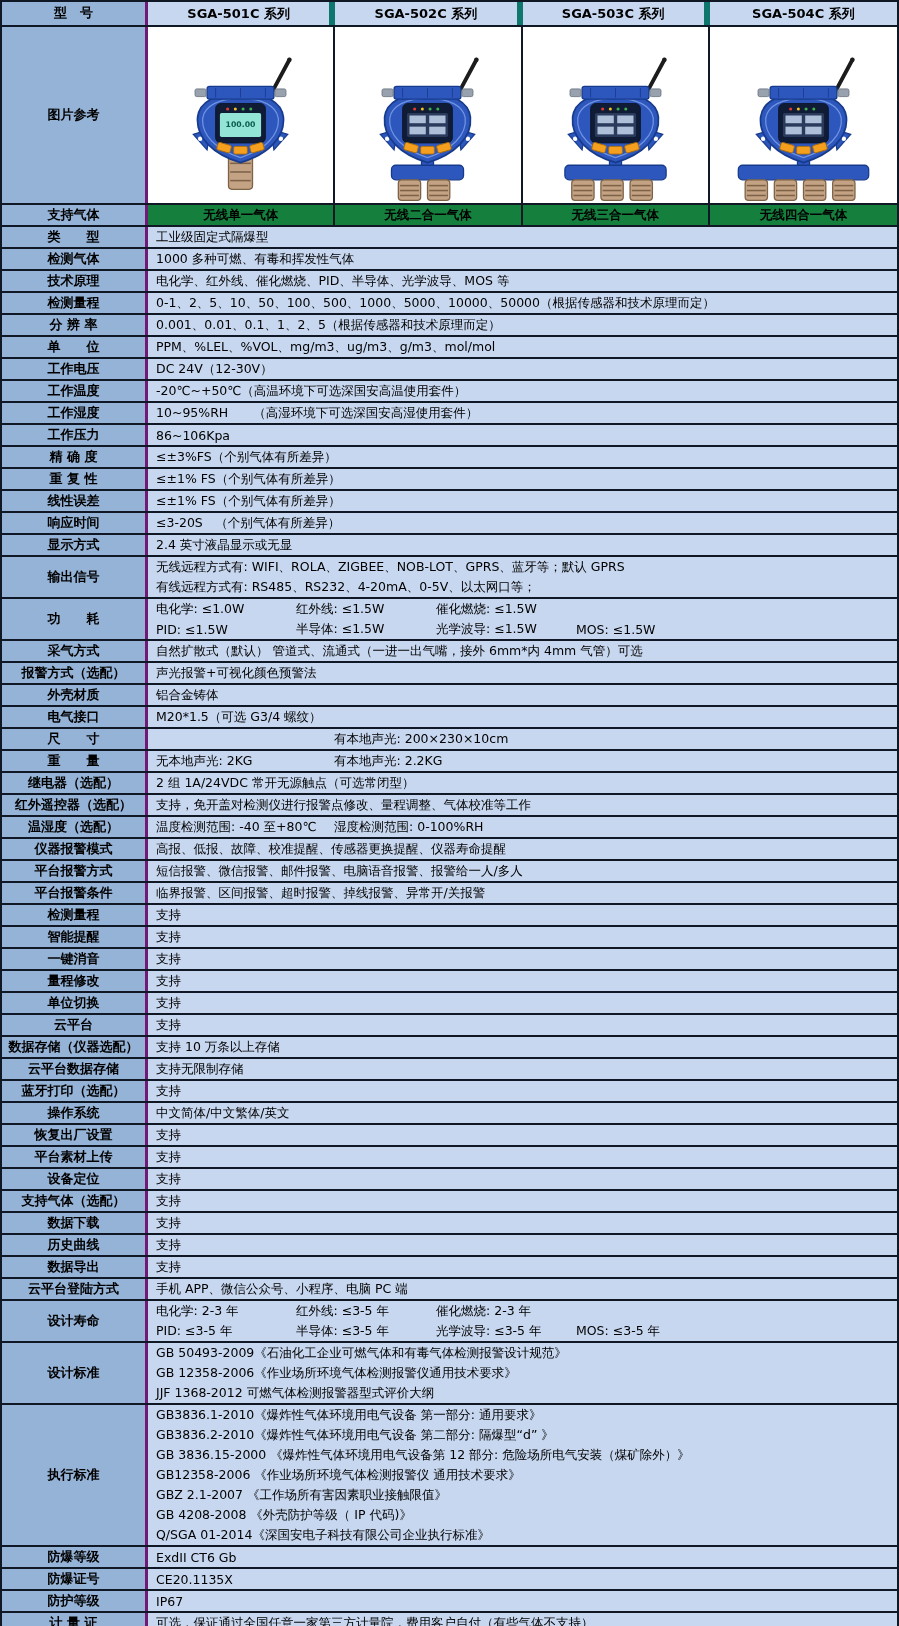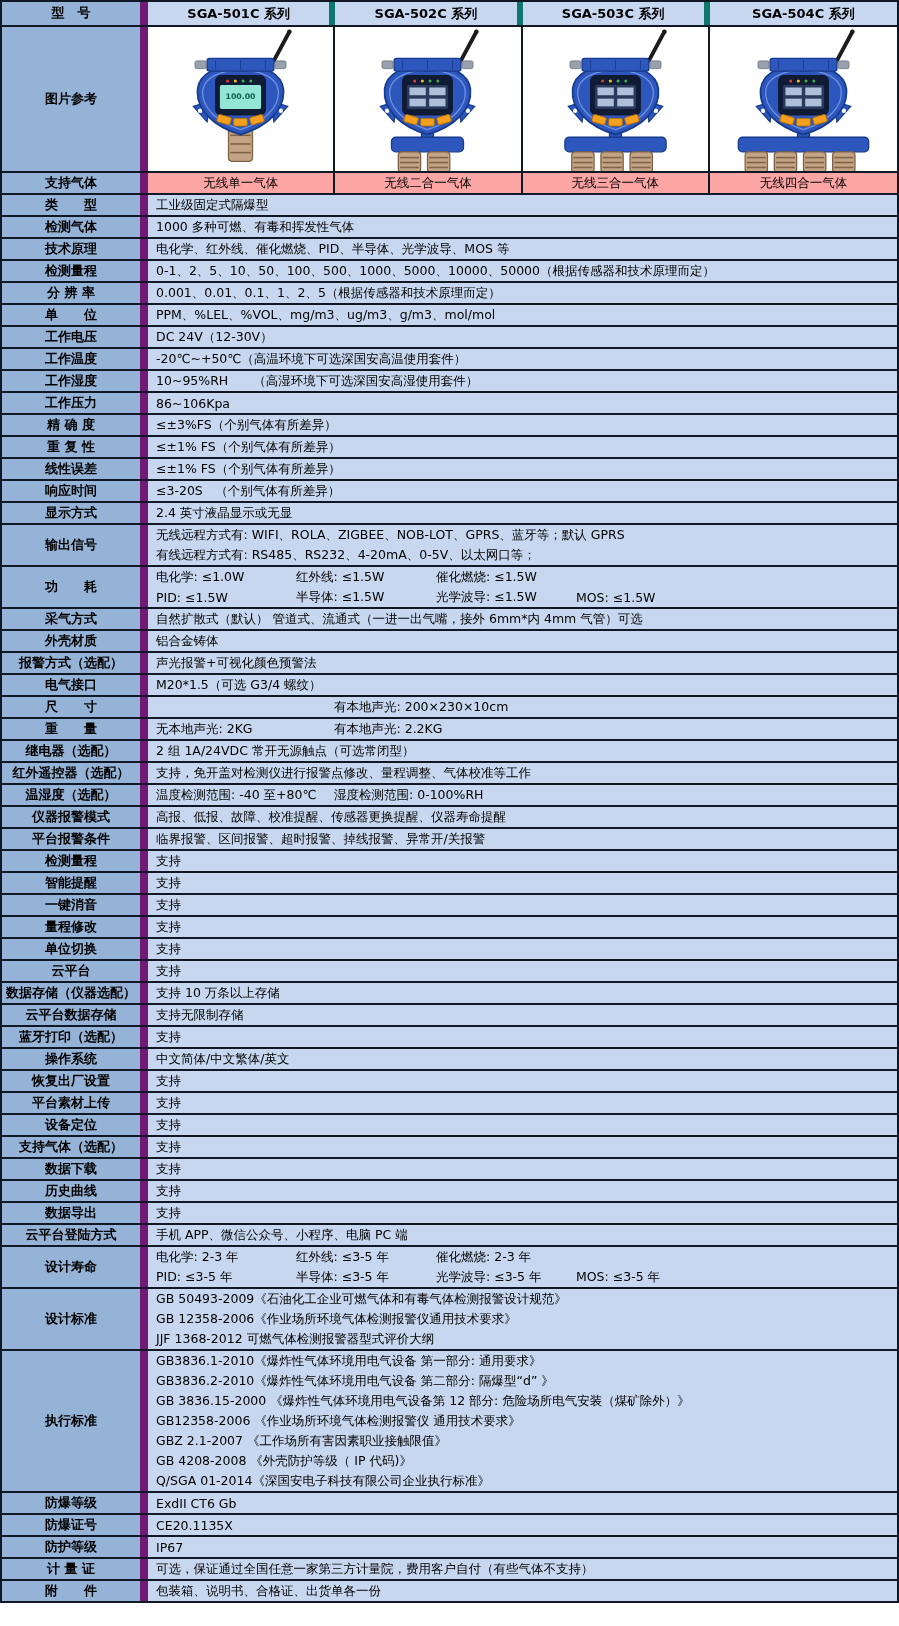--- a/index.html
+++ b/index.html
@@ -14,45 +14,46 @@
   .row:last-child{border-bottom:none;}
   .cols-5{grid-template-columns:146px repeat(4,1fr);}
   .cols-2{grid-template-columns:146px 1fr;}
   .cell{box-sizing:border-box;overflow:hidden;}
   .label{
     background:#95B3D7;
     font-weight:bold;
     font-size:13px;
     display:flex;align-items:center;justify-content:center;
     text-align:center;
-    border-right:8px solid #701a75;
+    border-right:3px solid #701a75;
     padding:0 2px;
     line-height:1.15;
   }
   .model-cell{
     background:#C7D7EF;
     font-weight:bold;font-size:13px;
     display:flex;align-items:center;justify-content:center;
     border-right:6px solid #0f766e;
     height:23px;
   }
   .model-cell:last-child,.gas-cell:last-child,.img-cell:last-child{border-right:none;}
   .header-row .label{height:23px;}
   .img-cell{
     background:#ffffff;
-    display:flex;align-items:center;justify-content:center;
+    display:flex;align-items:flex-end;justify-content:center;
     border-right:2px solid #101826;
-    height:144px;
+    height:176px;
   }
   .gas-cell{
-    background:#fca5a5;
+    background:#15803d;
     font-size:12.5px;
     display:flex;align-items:center;justify-content:center;
     border-right:2px solid #101826;
     height:20px;
+    font-weight:bold;
   }
   .content{
     background:#C7D7EF;
     font-size:12.5px;
     padding:0 6px 0 8px;
     display:flex;flex-direction:column;justify-content:center;
   }
   .line{height:20px;display:flex;align-items:center;white-space:nowrap;}
   .seg{display:inline-block;}
   svg{display:block;}
@@ -375,29 +376,29 @@
           </div>
         </div>
       </div>
       <div class="row cols-2">
         <div class="cell label">采气方式</div>
         <div class="cell content">
           <div class="line">自然扩散式（默认） 管道式、流通式（一进一出气嘴，接外 6mm*内 4mm 气管）可选</div>
         </div>
       </div>
       <div class="row cols-2">
+        <div class="cell label">报警方式（选配）</div>
+        <div class="cell content">
+          <div class="line">声光报警+可视化颜色预警法</div>
+        </div>
+      </div>
+      <div class="row cols-2">
         <div class="cell label">外壳材质</div>
         <div class="cell content">
           <div class="line">铝合金铸体</div>
-        </div>
-      </div>
-      <div class="row cols-2">
-        <div class="cell label">报警方式（选配）</div>
-        <div class="cell content">
-          <div class="line">声光报警+可视化颜色预警法</div>
         </div>
       </div>
       <div class="row cols-2">
         <div class="cell label">电气接口</div>
         <div class="cell content">
           <div class="line">M20*1.5（可选 G3/4 螺纹）</div>
         </div>
       </div>
       <div class="row cols-2">
         <div class="cell label">尺　　寸</div>
@@ -435,20 +436,26 @@
           <div class="line">
             <span class="seg" style="min-width: 178px;">温度检测范围: -40 至+80℃</span>
             <span class="seg">湿度检测范围: 0-100%RH</span>
           </div>
         </div>
       </div>
       <div class="row cols-2">
         <div class="cell label">仪器报警模式</div>
         <div class="cell content">
           <div class="line">高报、低报、故障、校准提醒、传感器更换提醒、仪器寿命提醒</div>
+        </div>
+      </div>
+      <div class="row cols-2">
+        <div class="cell label">平台报警方式</div>
+        <div class="cell content">
+          <div class="line">短信报警、微信报警、邮件报警、电脑语音报警、报警给一人/多人</div>
         </div>
       </div>
       <div class="row cols-2">
         <div class="cell label">平台报警条件</div>
         <div class="cell content">
           <div class="line">临界报警、区间报警、超时报警、掉线报警、异常开/关报警</div>
         </div>
       </div>
       <div class="row cols-2">
         <div class="cell label">检测量程</div>

